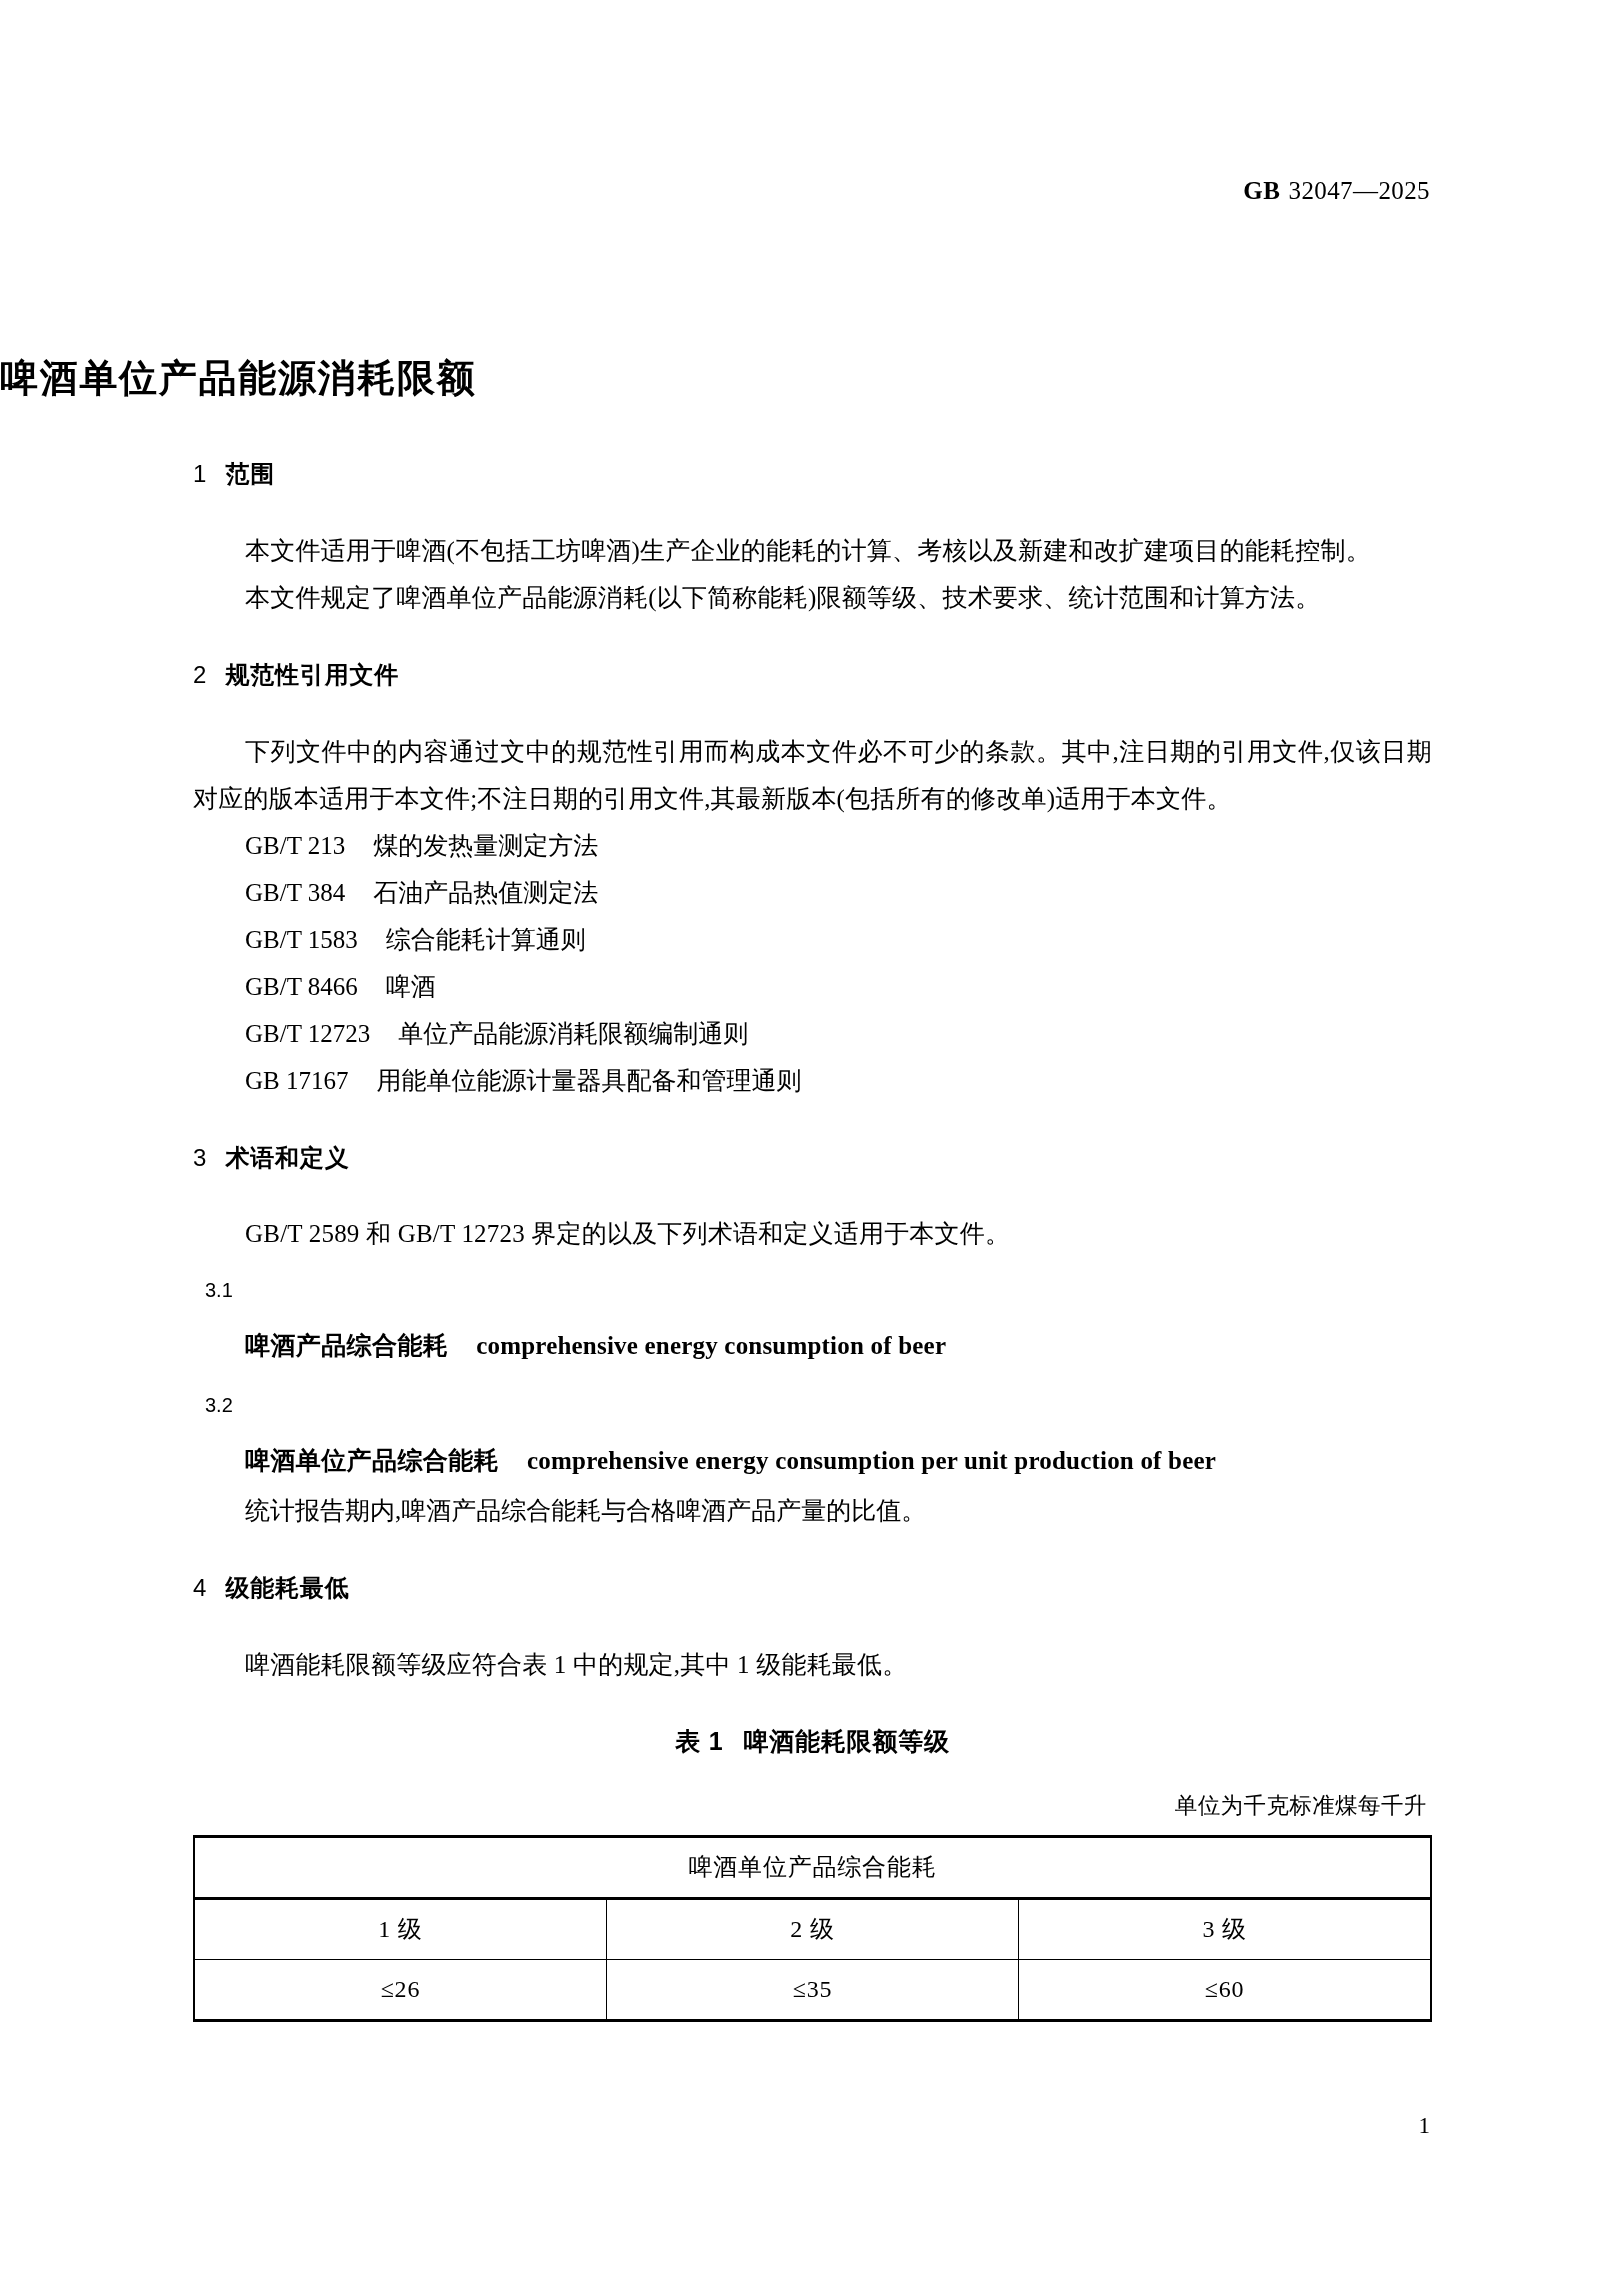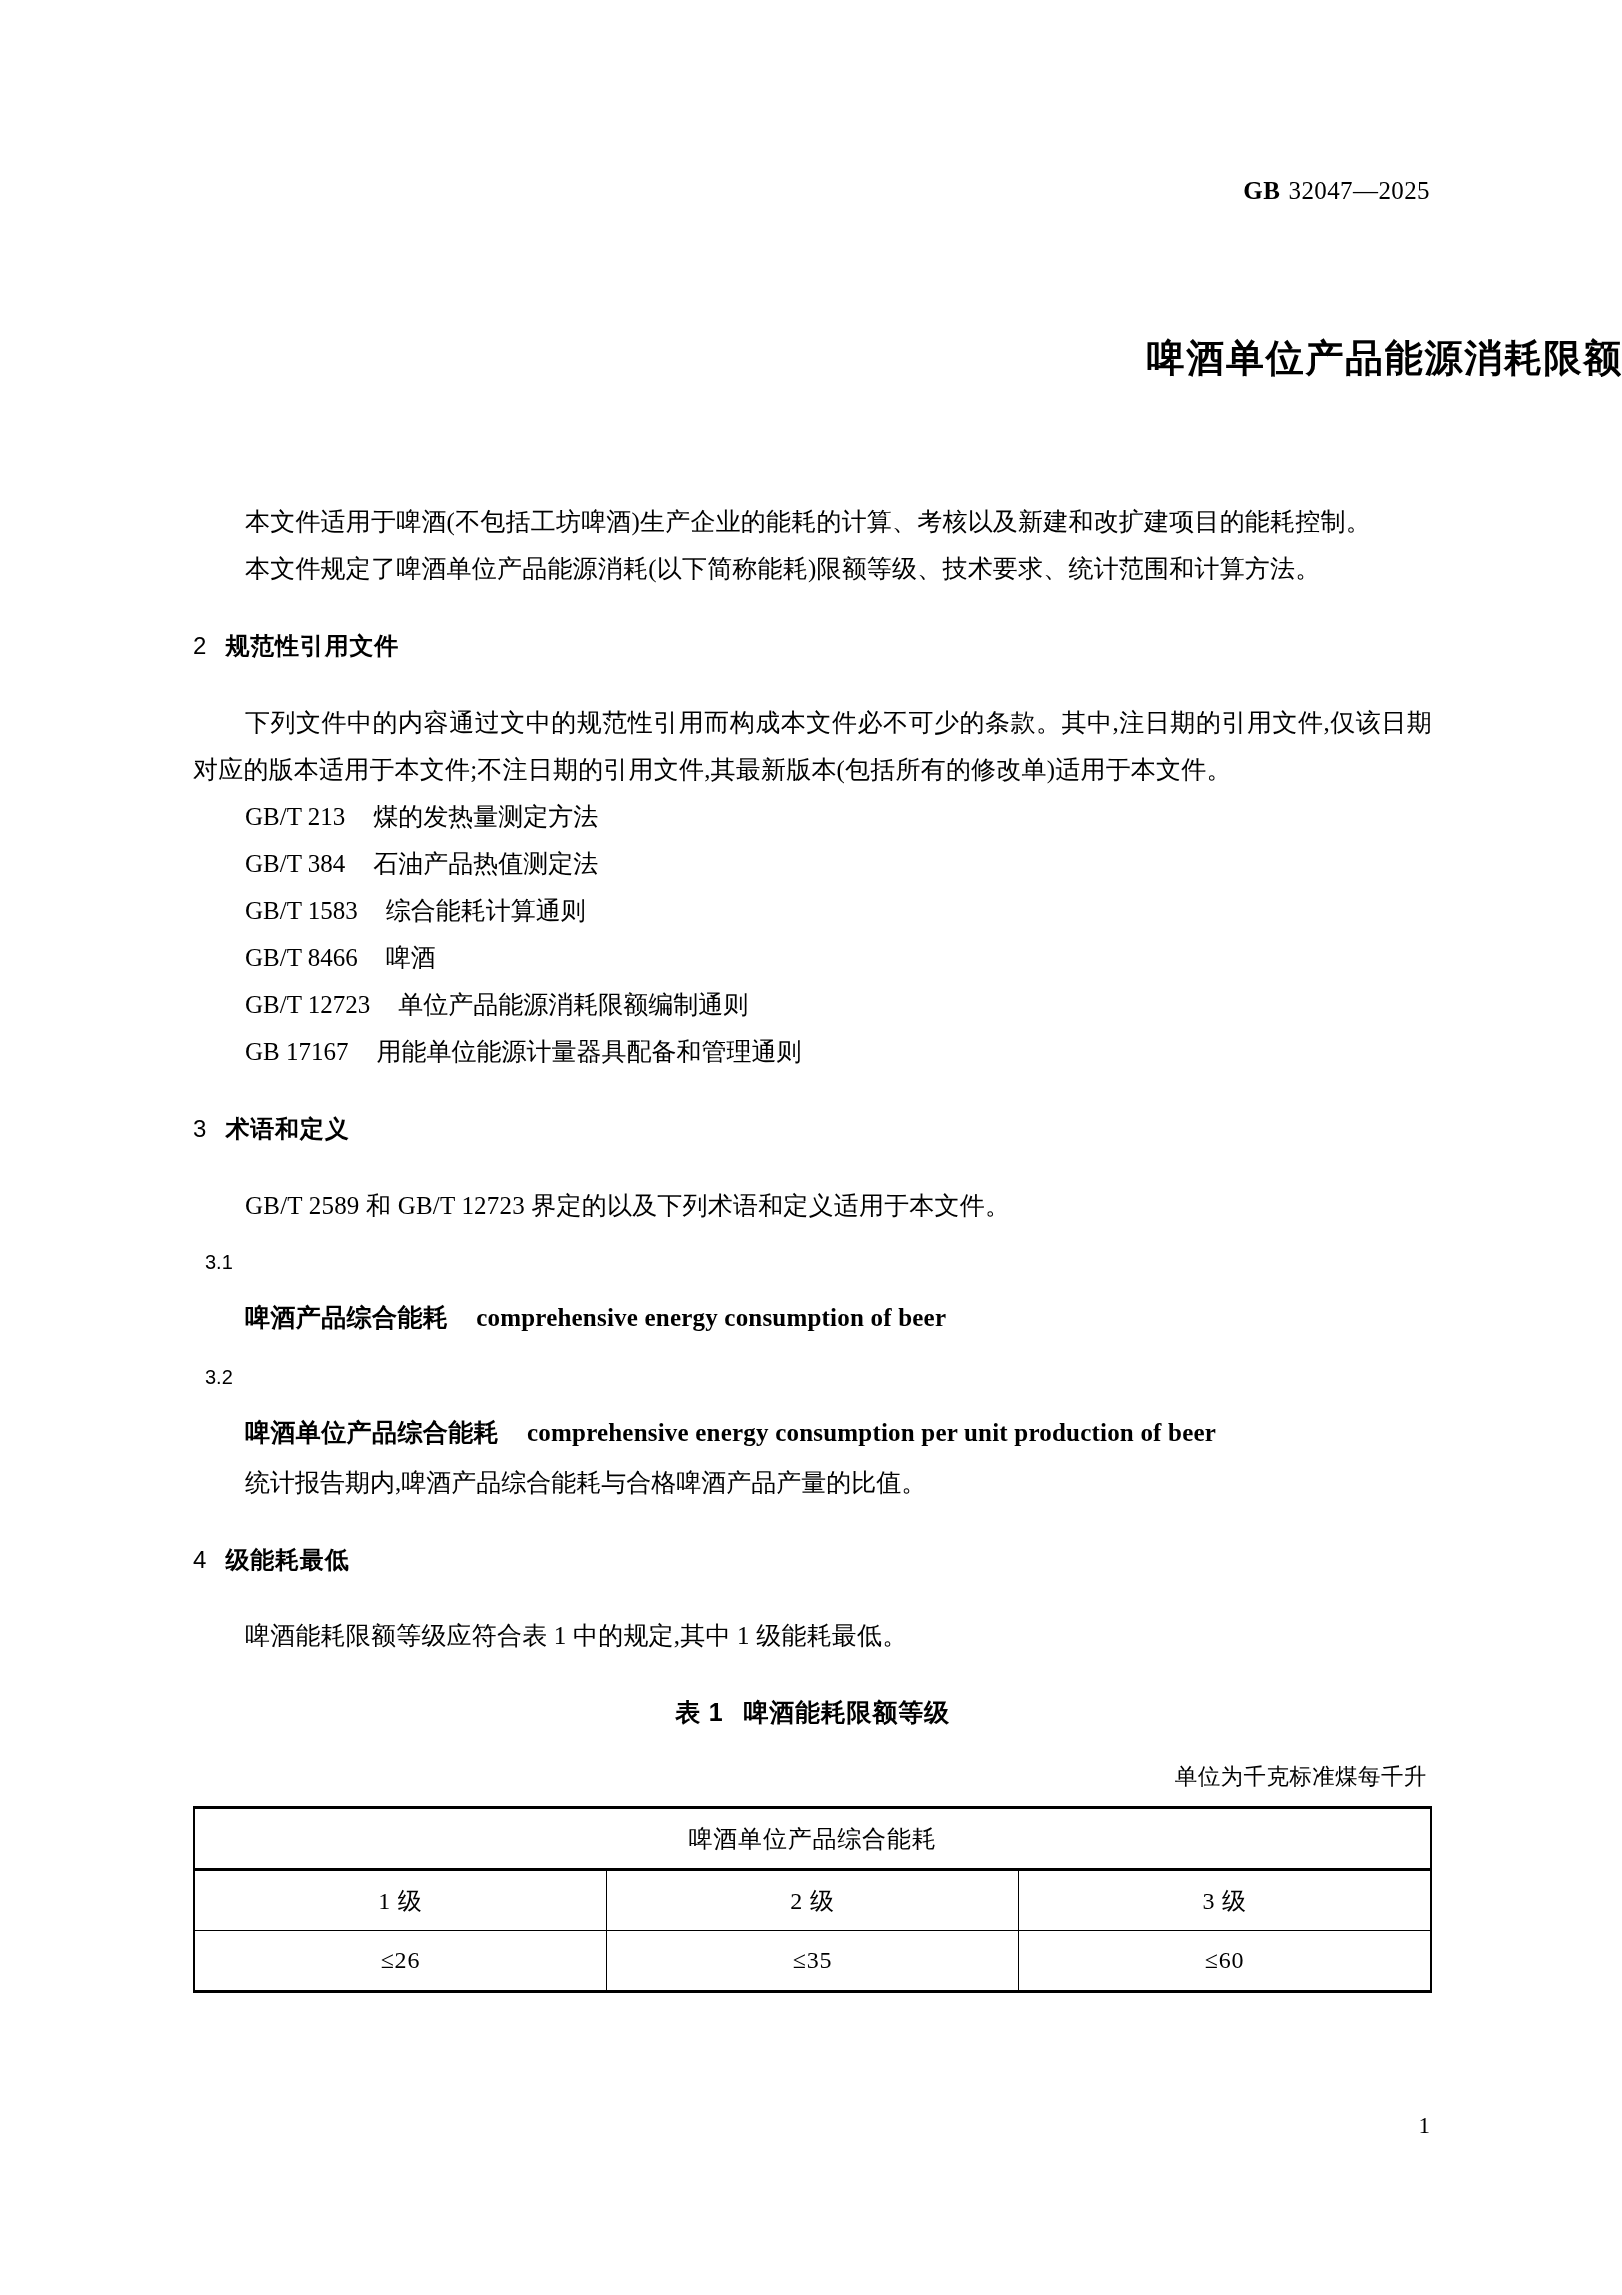--- a/index.html
+++ b/index.html
@@ -34,24 +34,24 @@
     white-space: nowrap;
   }
   .running-header .gb {
     font-weight: bold;
     margin-right: 8.3px;
   }
 
   
   .doc-title {
     position: absolute;
-    top: 308px;
+    top: 328px;
     left: 0;
     width: 1623px;
-    text-align: right;
+    text-align: left;
     font-family: "Liberation Sans", "DejaVu Sans", sans-serif;
     font-weight: bold;
     font-size: 38px;
     letter-spacing: 1.7px;
   }
 
   
   .content {
     position: absolute;
     left: 193px;
@@ -199,20 +199,23 @@
 <div class="page">
 
   <div class="running-header">
     <span class="gb">GB</span><span>32047—2025</span>
   </div>
 
   <h1 class="doc-title">啤酒单位产品能源消耗限额</h1>
 
   <div class="content">
 
+    <h2 class="sec-head">
+      <span class="num">1</span><span>范围</span>
+    </h2>
     <div class="gap-after-head"></div>
     <p class="body indent">本文件适用于啤酒(不包括工坊啤酒)生产企业的能耗的计算、考核以及新建和改扩建项目的能耗控制。</p>
     <p class="body indent">本文件规定了啤酒单位产品能源消耗(以下简称能耗)限额等级、技术要求、统计范围和计算方法。</p>
 
     <div class="gap-before-head"></div>
     <h2 class="sec-head">
       <span class="num">2</span><span>规范性引用文件</span>
     </h2>
     <div class="gap-after-head"></div>
     <p class="body indent">下列文件中的内容通过文中的规范性引用而构成本文件必不可少的条款。其中,注日期的引用文件,仅该日期对应的版本适用于本文件;不注日期的引用文件,其最新版本(包括所有的修改单)适用于本文件。</p>

